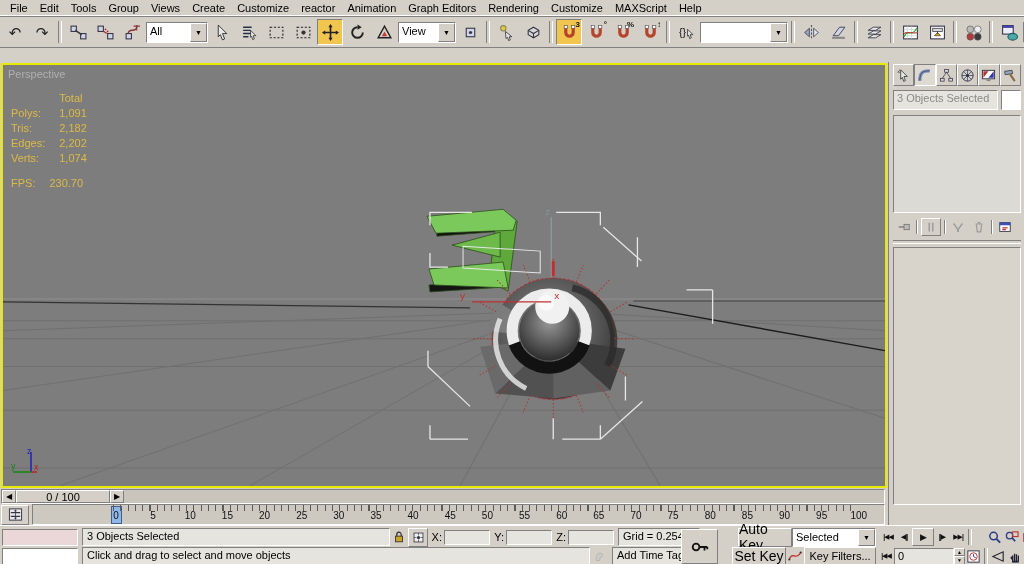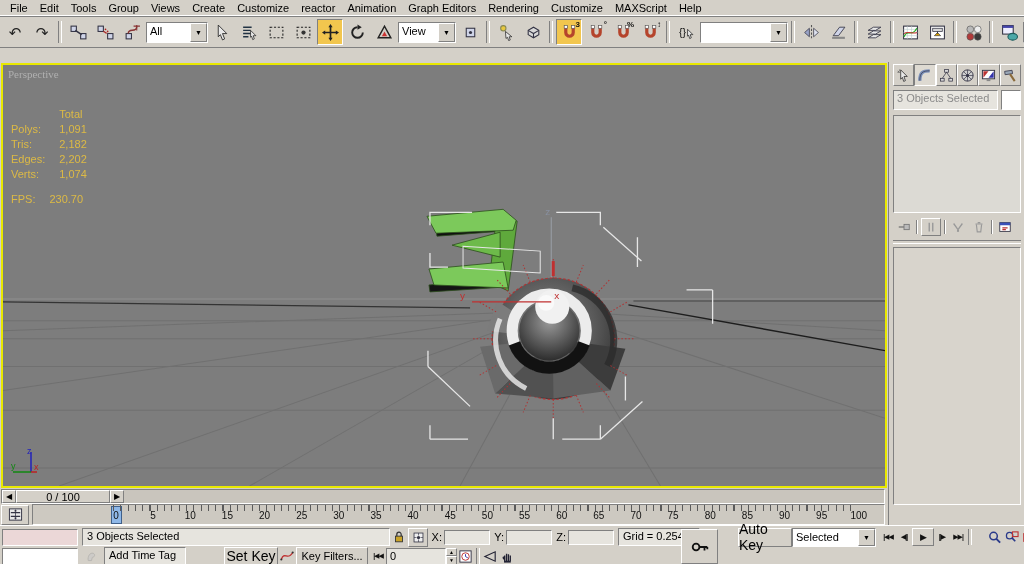--- a/index.html
+++ b/index.html
@@ -40,22 +40,22 @@
   .combo{height:19px;display:flex;align-items:stretch;flex:none;background:#fff;
     border:1px solid;border-color:#808080 #FFFFFF #FFFFFF #808080;}
   .combo .cval{flex:1;padding:2px 3px 0 3px;font-size:11px;white-space:nowrap;overflow:hidden;}
   .combo .cbtn{width:15px;display:flex;align-items:center;justify-content:center;font-size:8px;
     background:#D4D0C8;border:1px solid;border-color:#fff #808080 #808080 #fff;color:#000;}
   
   .main{position:absolute;top:62px;left:0;right:0;bottom:39px;display:flex;}
   .left-col{width:888px;display:flex;flex-direction:column;}
   .viewport{position:relative;margin:1px 0 0 1px;width:882px;height:424px;
     border:2px solid #E8E800;background:#7d7d7d;overflow:hidden;}
-  .vp-label{position:absolute;left:5px;top:3px;color:#b0b0b0;font-size:11px;font-family:Liberation Serif, serif;}
-  .vp-stats{position:absolute;left:8px;top:26px;color:#DDBA45;font-size:11px;line-height:15px;margin-top:16px;}
+  .vp-label{position:absolute;left:5px;top:3px;color:#b0b0b0;font-size:11px;}
+  .vp-stats{position:absolute;left:8px;top:26px;color:#DDBA45;font-size:11px;line-height:15px;}
   .vp-stats table{border-collapse:collapse;}
   .vp-stats td{padding:0 4px 0 0;}
   .vp-stats .v{padding-left:10px;}
   .fps-row{margin-top:10px;}
   .scene{position:absolute;inset:0;width:100%;height:100%;}
   .tripod{position:absolute;left:6px;bottom:4px;}
   
   .timeslider{height:15px;display:flex;align-items:center;margin:1px 0 0 1px;width:884px;}
   .ts-track{flex:1;height:13px;border:1px solid;border-color:#808080 #fff #fff #808080;
     background:#C9C5BD;display:flex;align-items:stretch;}
@@ -830,20 +830,21 @@
       <span class="navbtn">
           <svg class="ic" style="width:15px;height:15px">
             <use href="#i-extents"></use>
           </svg>
         </span>
 
     </div>
     <div class="srow" style="margin-top:1px">
       <span class="listener white b-in"></span>
       <span class="sgap4"></span>
+      <span class="stext w-prompt field">Click and drag to select and move objects</span>
       <span class="ibtn" style="opacity:.55">
           <svg class="ic" style="width:13px;height:13px">
             <use href="#i-listener"></use>
           </svg>
         </span>
       <span class="sgap4"></span>
       <span class="stext gridbox field">Add Time Tag</span>
       <span class="keyspacer"></span>
       <span class="akey b-out">Set Key</span>
       <span class="ibtn">

